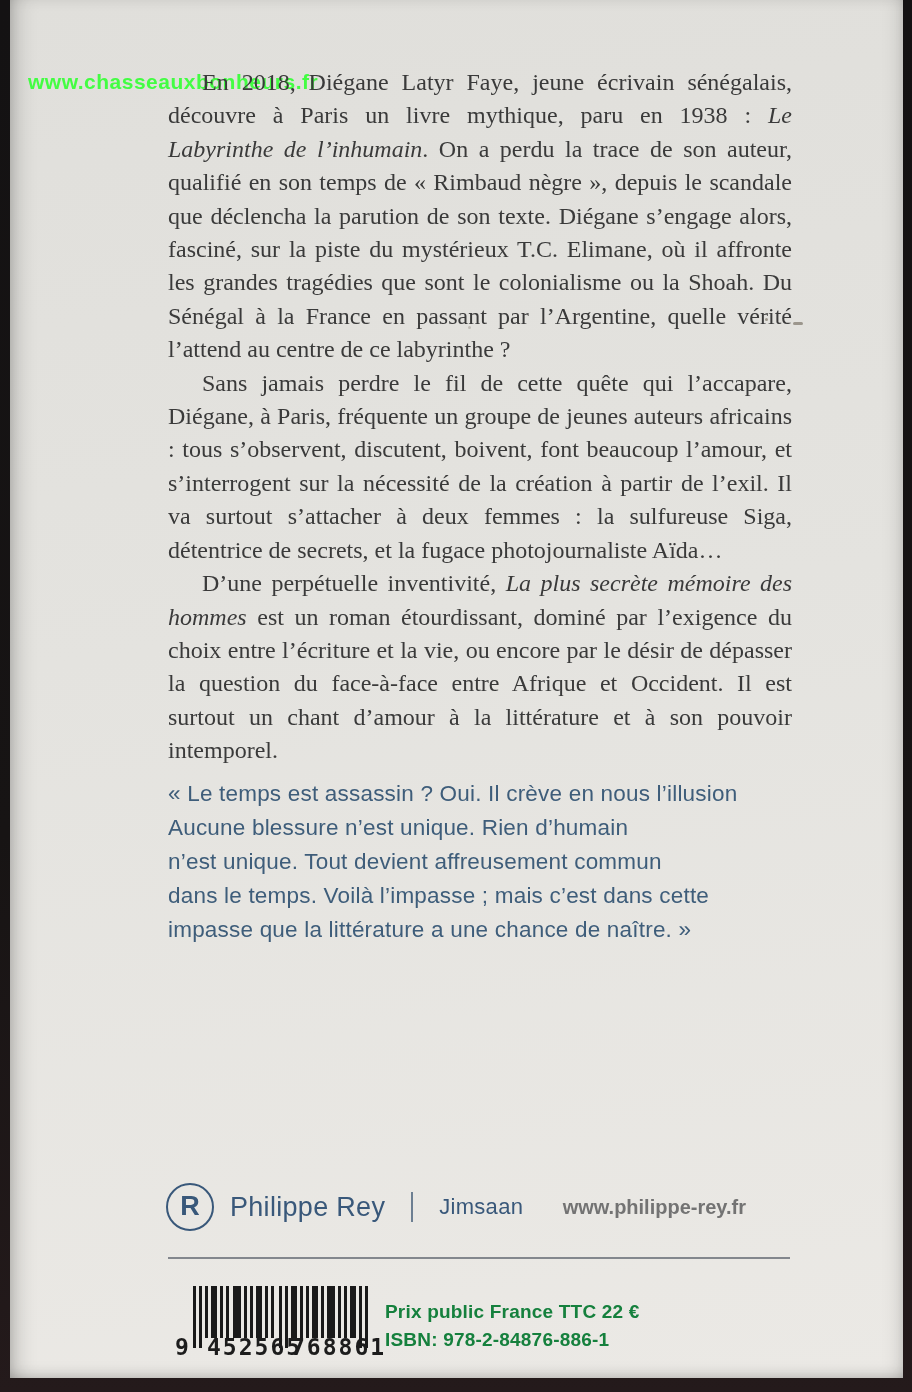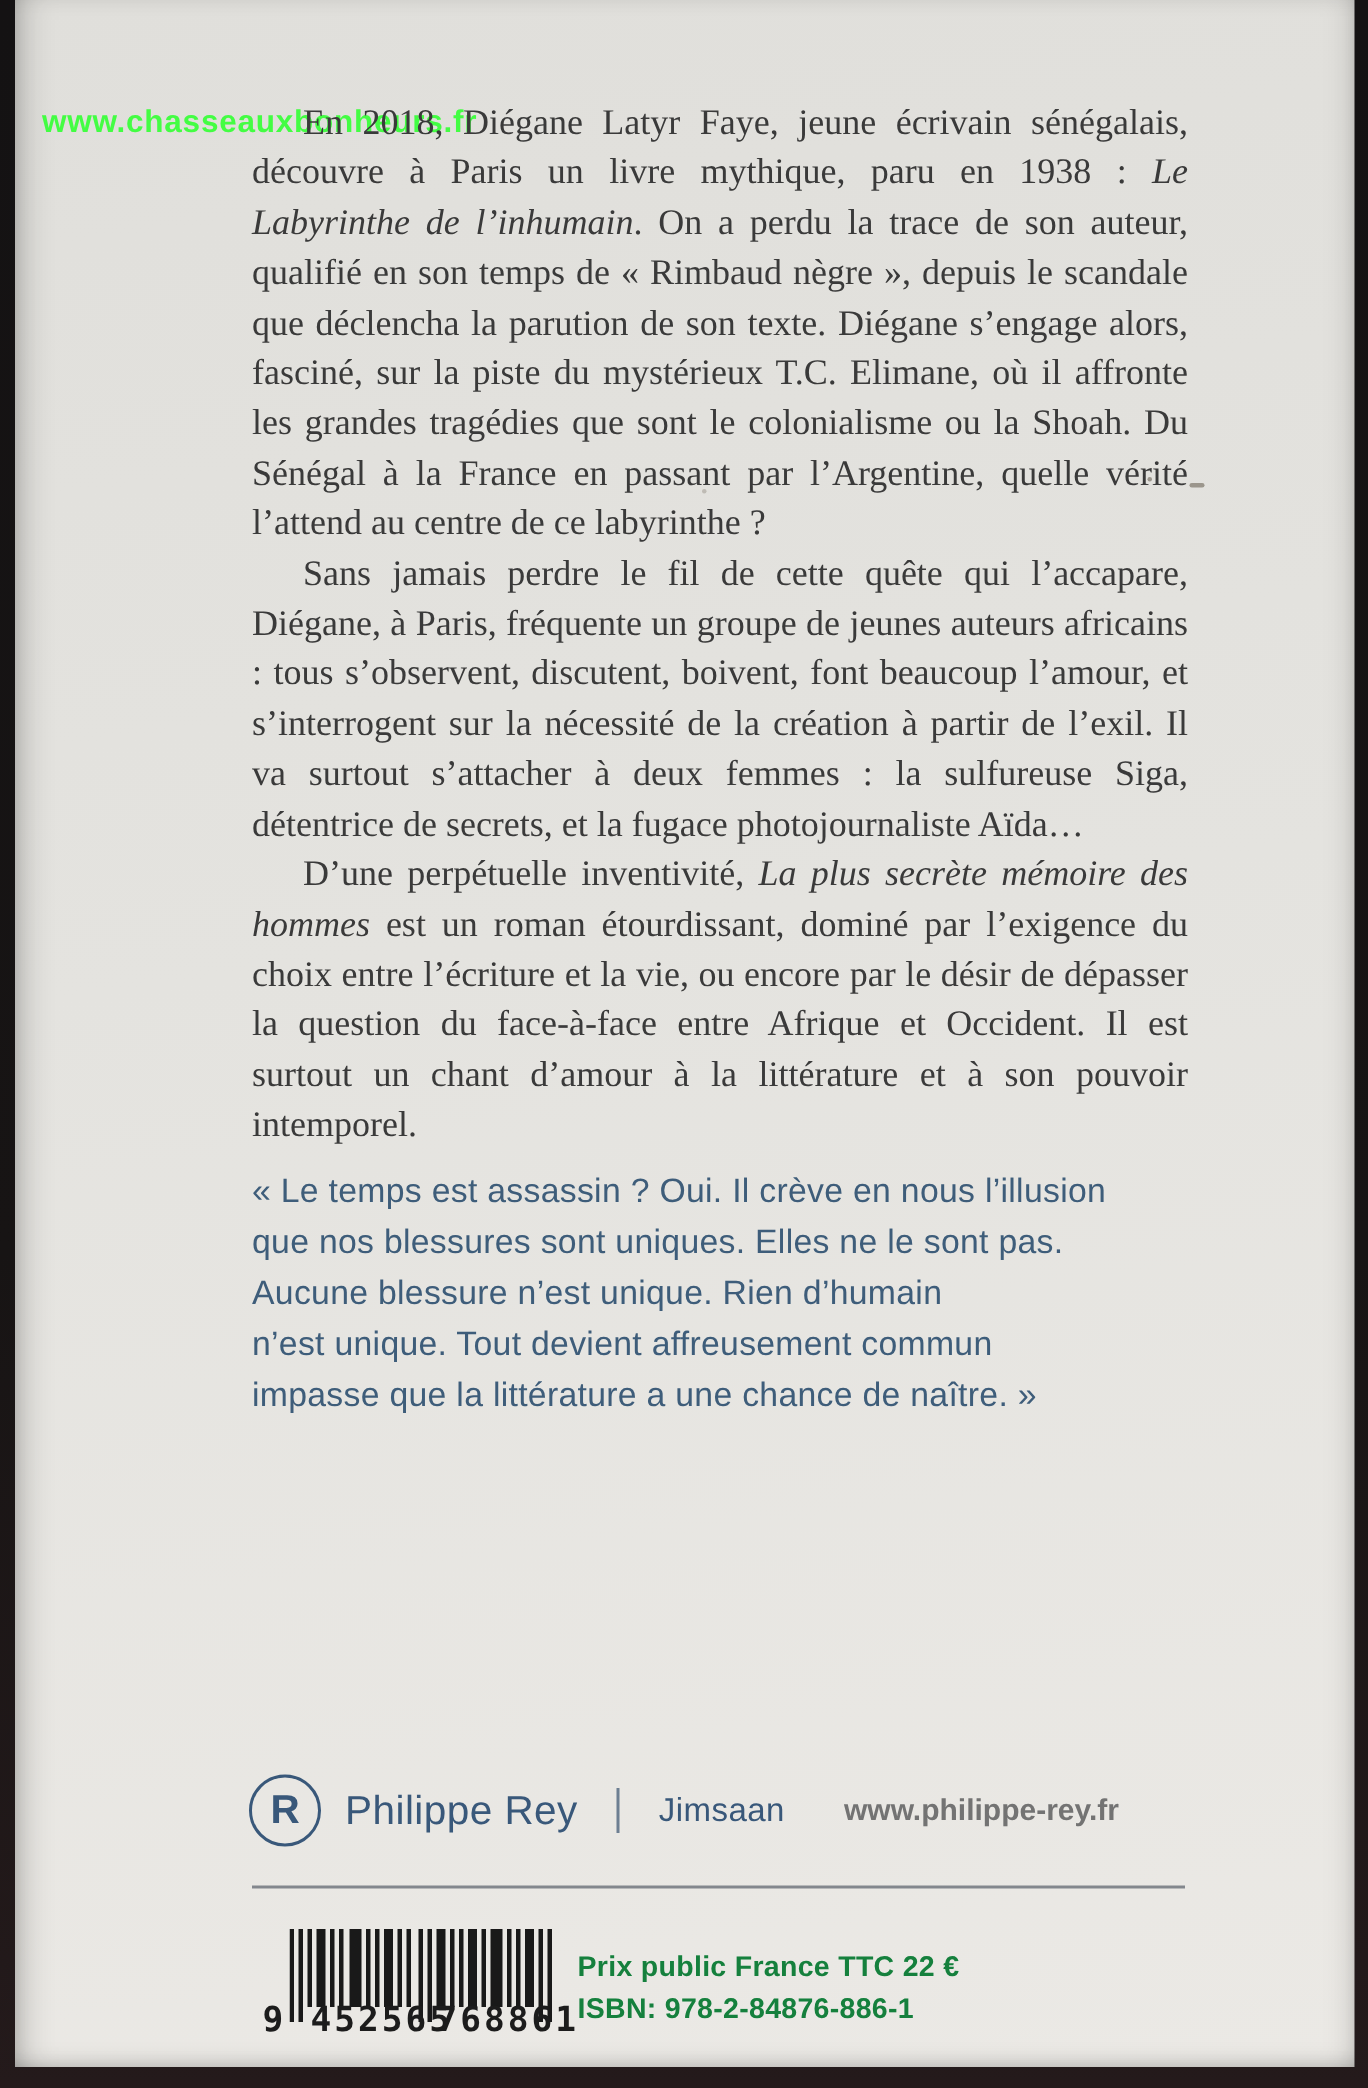--- a/index.html
+++ b/index.html
@@ -83,23 +83,23 @@
 <div class="watermark">www.chasseauxbonheurs.fr</div>
 
 <div class="synopsis">
   <p><span>En 2018, Diégane Latyr Faye, jeune écrivain sénégalais, découvre à Paris un livre mythique, paru en 1938 : </span><span class="it">Le Labyrinthe de l’inhumain</span><span>. On a perdu la trace de son auteur, qualifié en son temps de « Rimbaud nègre », depuis le scandale que déclencha la parution de son texte. Diégane s’engage alors, fasciné, sur la piste du mystérieux T.C. Elimane, où il affronte les grandes tragédies que sont le colonialisme ou la Shoah. Du Sénégal à la France en passant par l’Argentine, quelle vérité l’attend au centre de ce labyrinthe ?</span></p>
   <p><span>Sans jamais perdre le fil de cette quête qui l’accapare, Diégane, à Paris, fréquente un groupe de jeunes auteurs africains : tous s’observent, discutent, boivent, font beaucoup l’amour, et s’interrogent sur la nécessité de la création à partir de l’exil. Il va surtout s’attacher à deux femmes : la sulfureuse Siga, détentrice de secrets, et la fugace photojournaliste Aïda…</span></p>
   <p><span>D’une perpétuelle inventivité, </span><span class="it">La plus secrète mémoire des hommes</span><span> est un roman étourdissant, dominé par l’exigence du choix entre l’écriture et la vie, ou encore par le désir de dépasser la question du face-à-face entre Afrique et Occident. Il est surtout un chant d’amour à la littérature et à son pouvoir intemporel.</span></p>
 </div>
 
 <div class="quote">
   <div>« Le temps est assassin ? Oui. Il crève en nous l’illusion</div>
-  <div>que nos blessures sont uniques. Elles ne le sont pas.</div>
   <div>Aucune blessure n’est unique. Rien d’humain</div>
   <div>n’est unique. Tout devient affreusement commun</div>
+  <div>dans le temps. Voilà l’impasse ; mais c’est dans cette</div>
   <div>impasse que la littérature a une chance de naître. »</div>
 </div>
 
 <div class="publisher-row">
   <div class="logo-circle">
     <span class="logo-letter">R</span>
   </div>
   <span class="pub-name">Philippe Rey</span>
   <div class="pub-sep"></div>
   <span class="imprint">Jimsaan</span>

